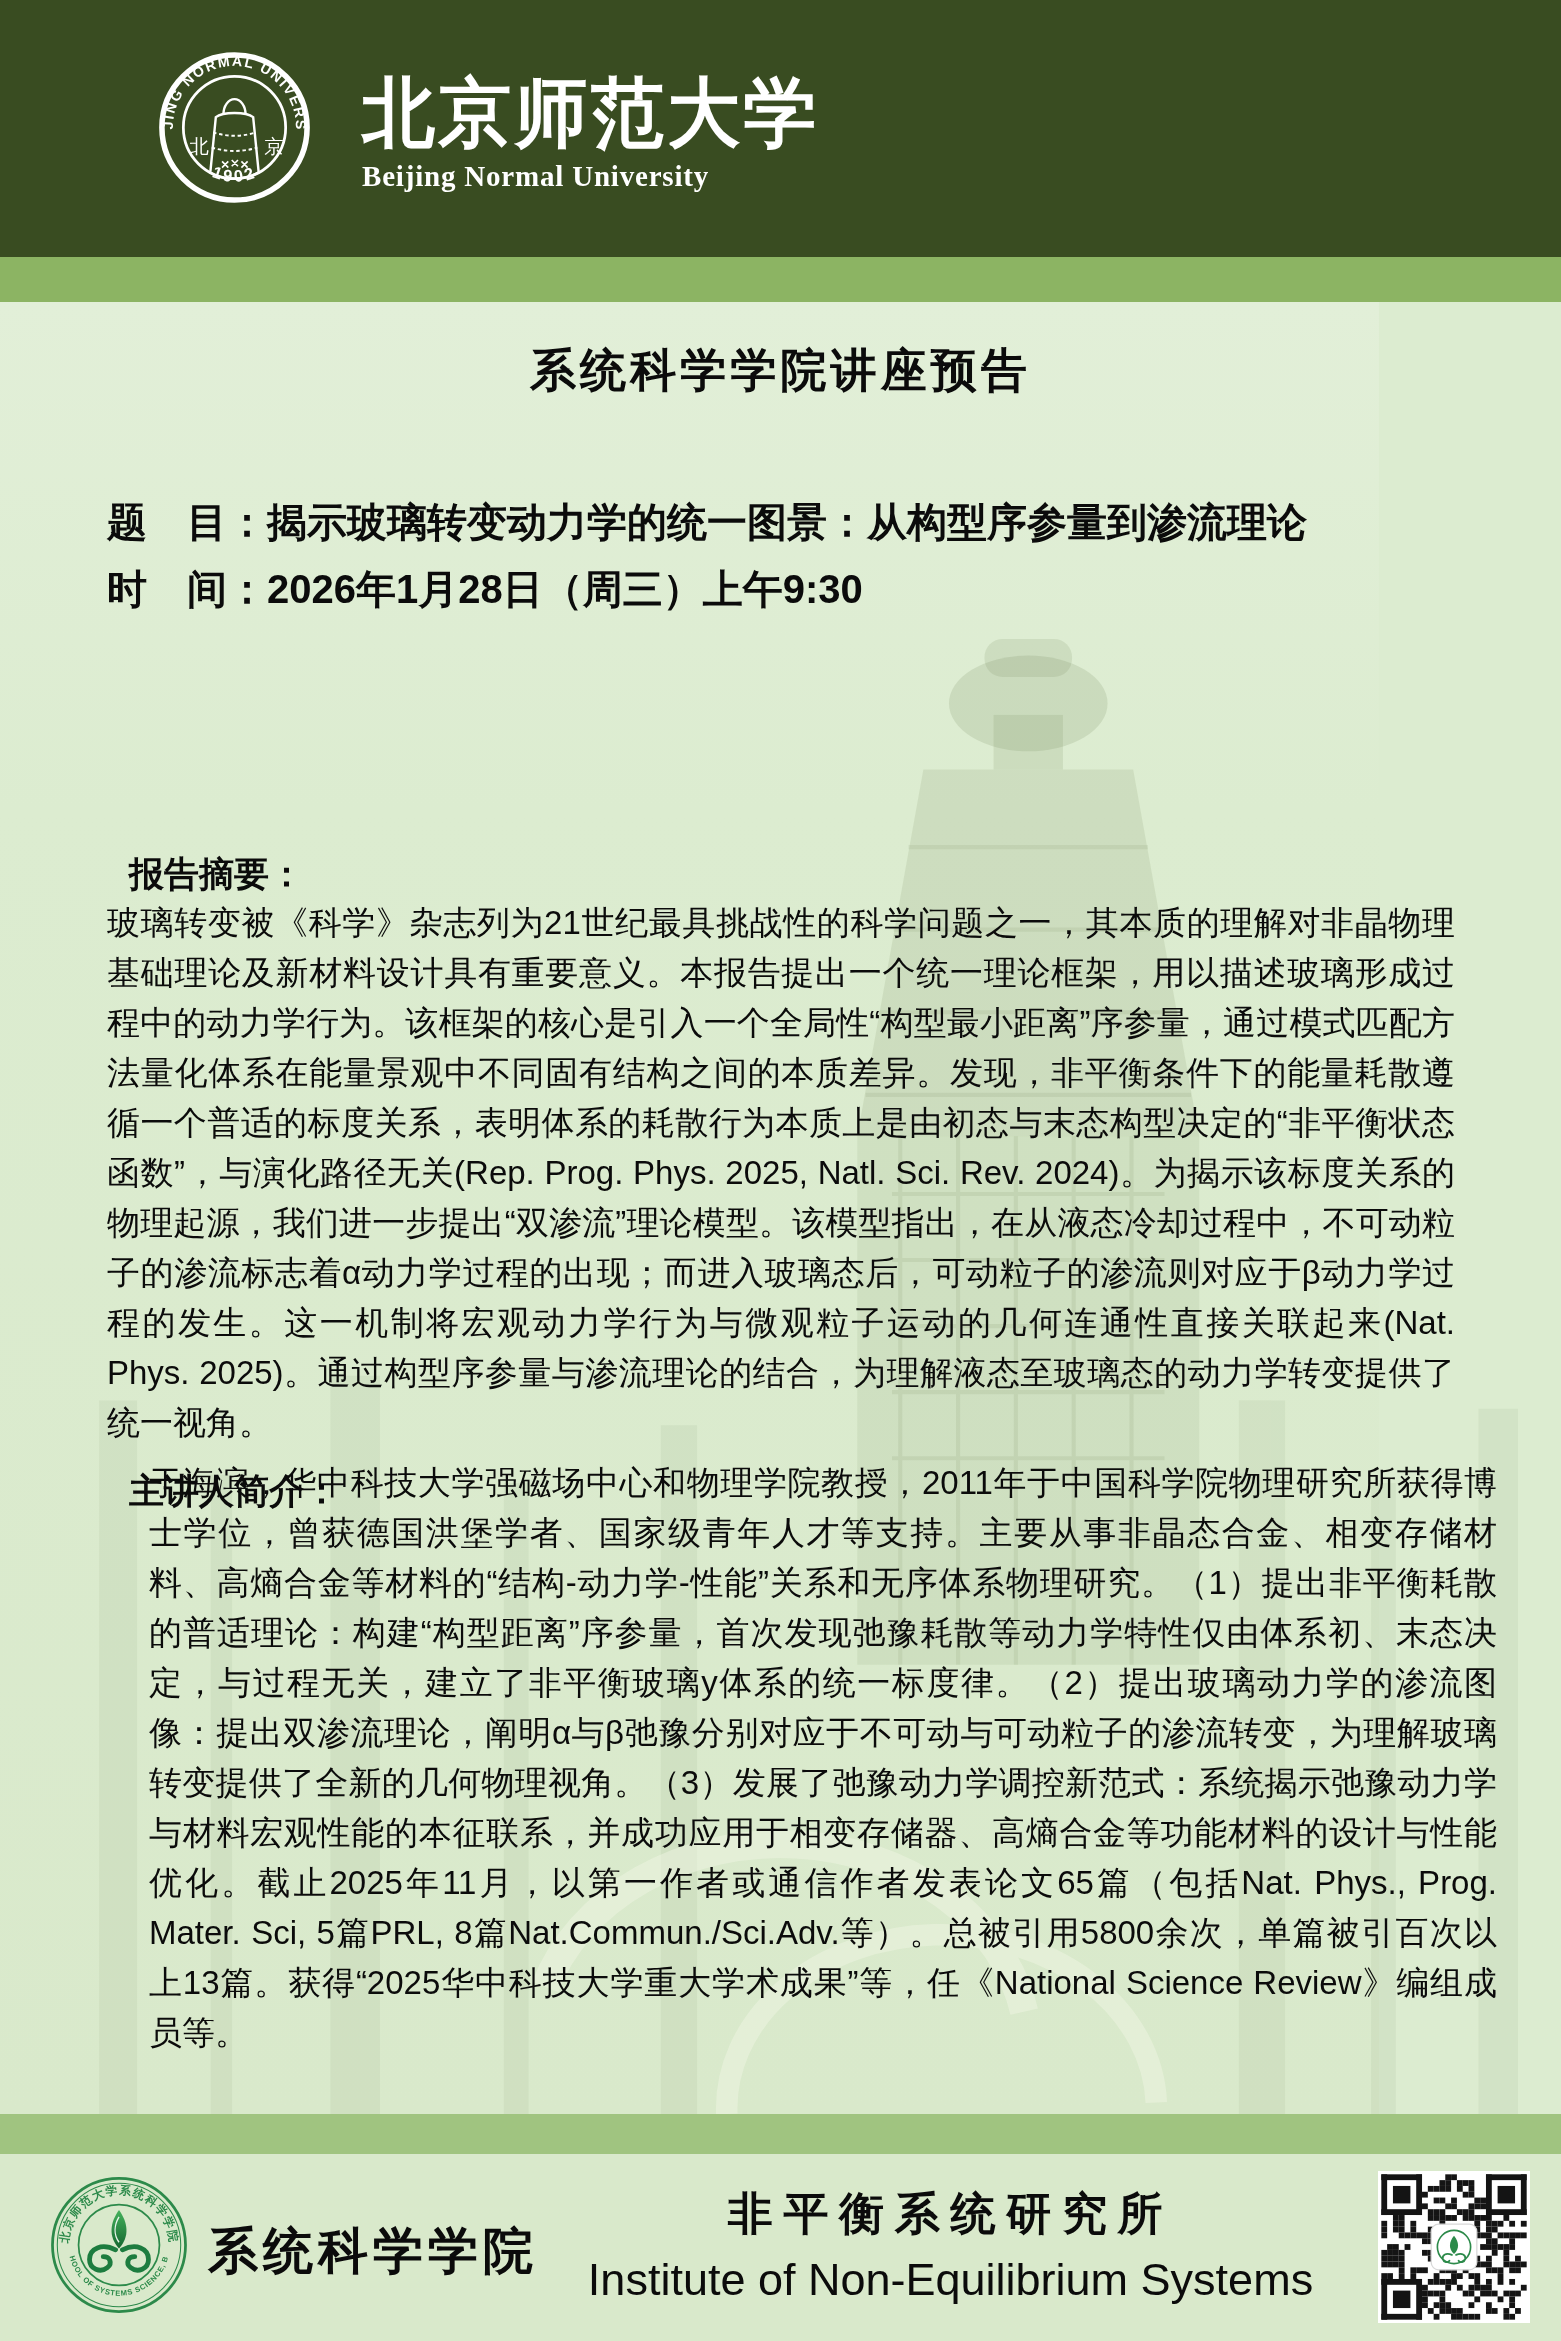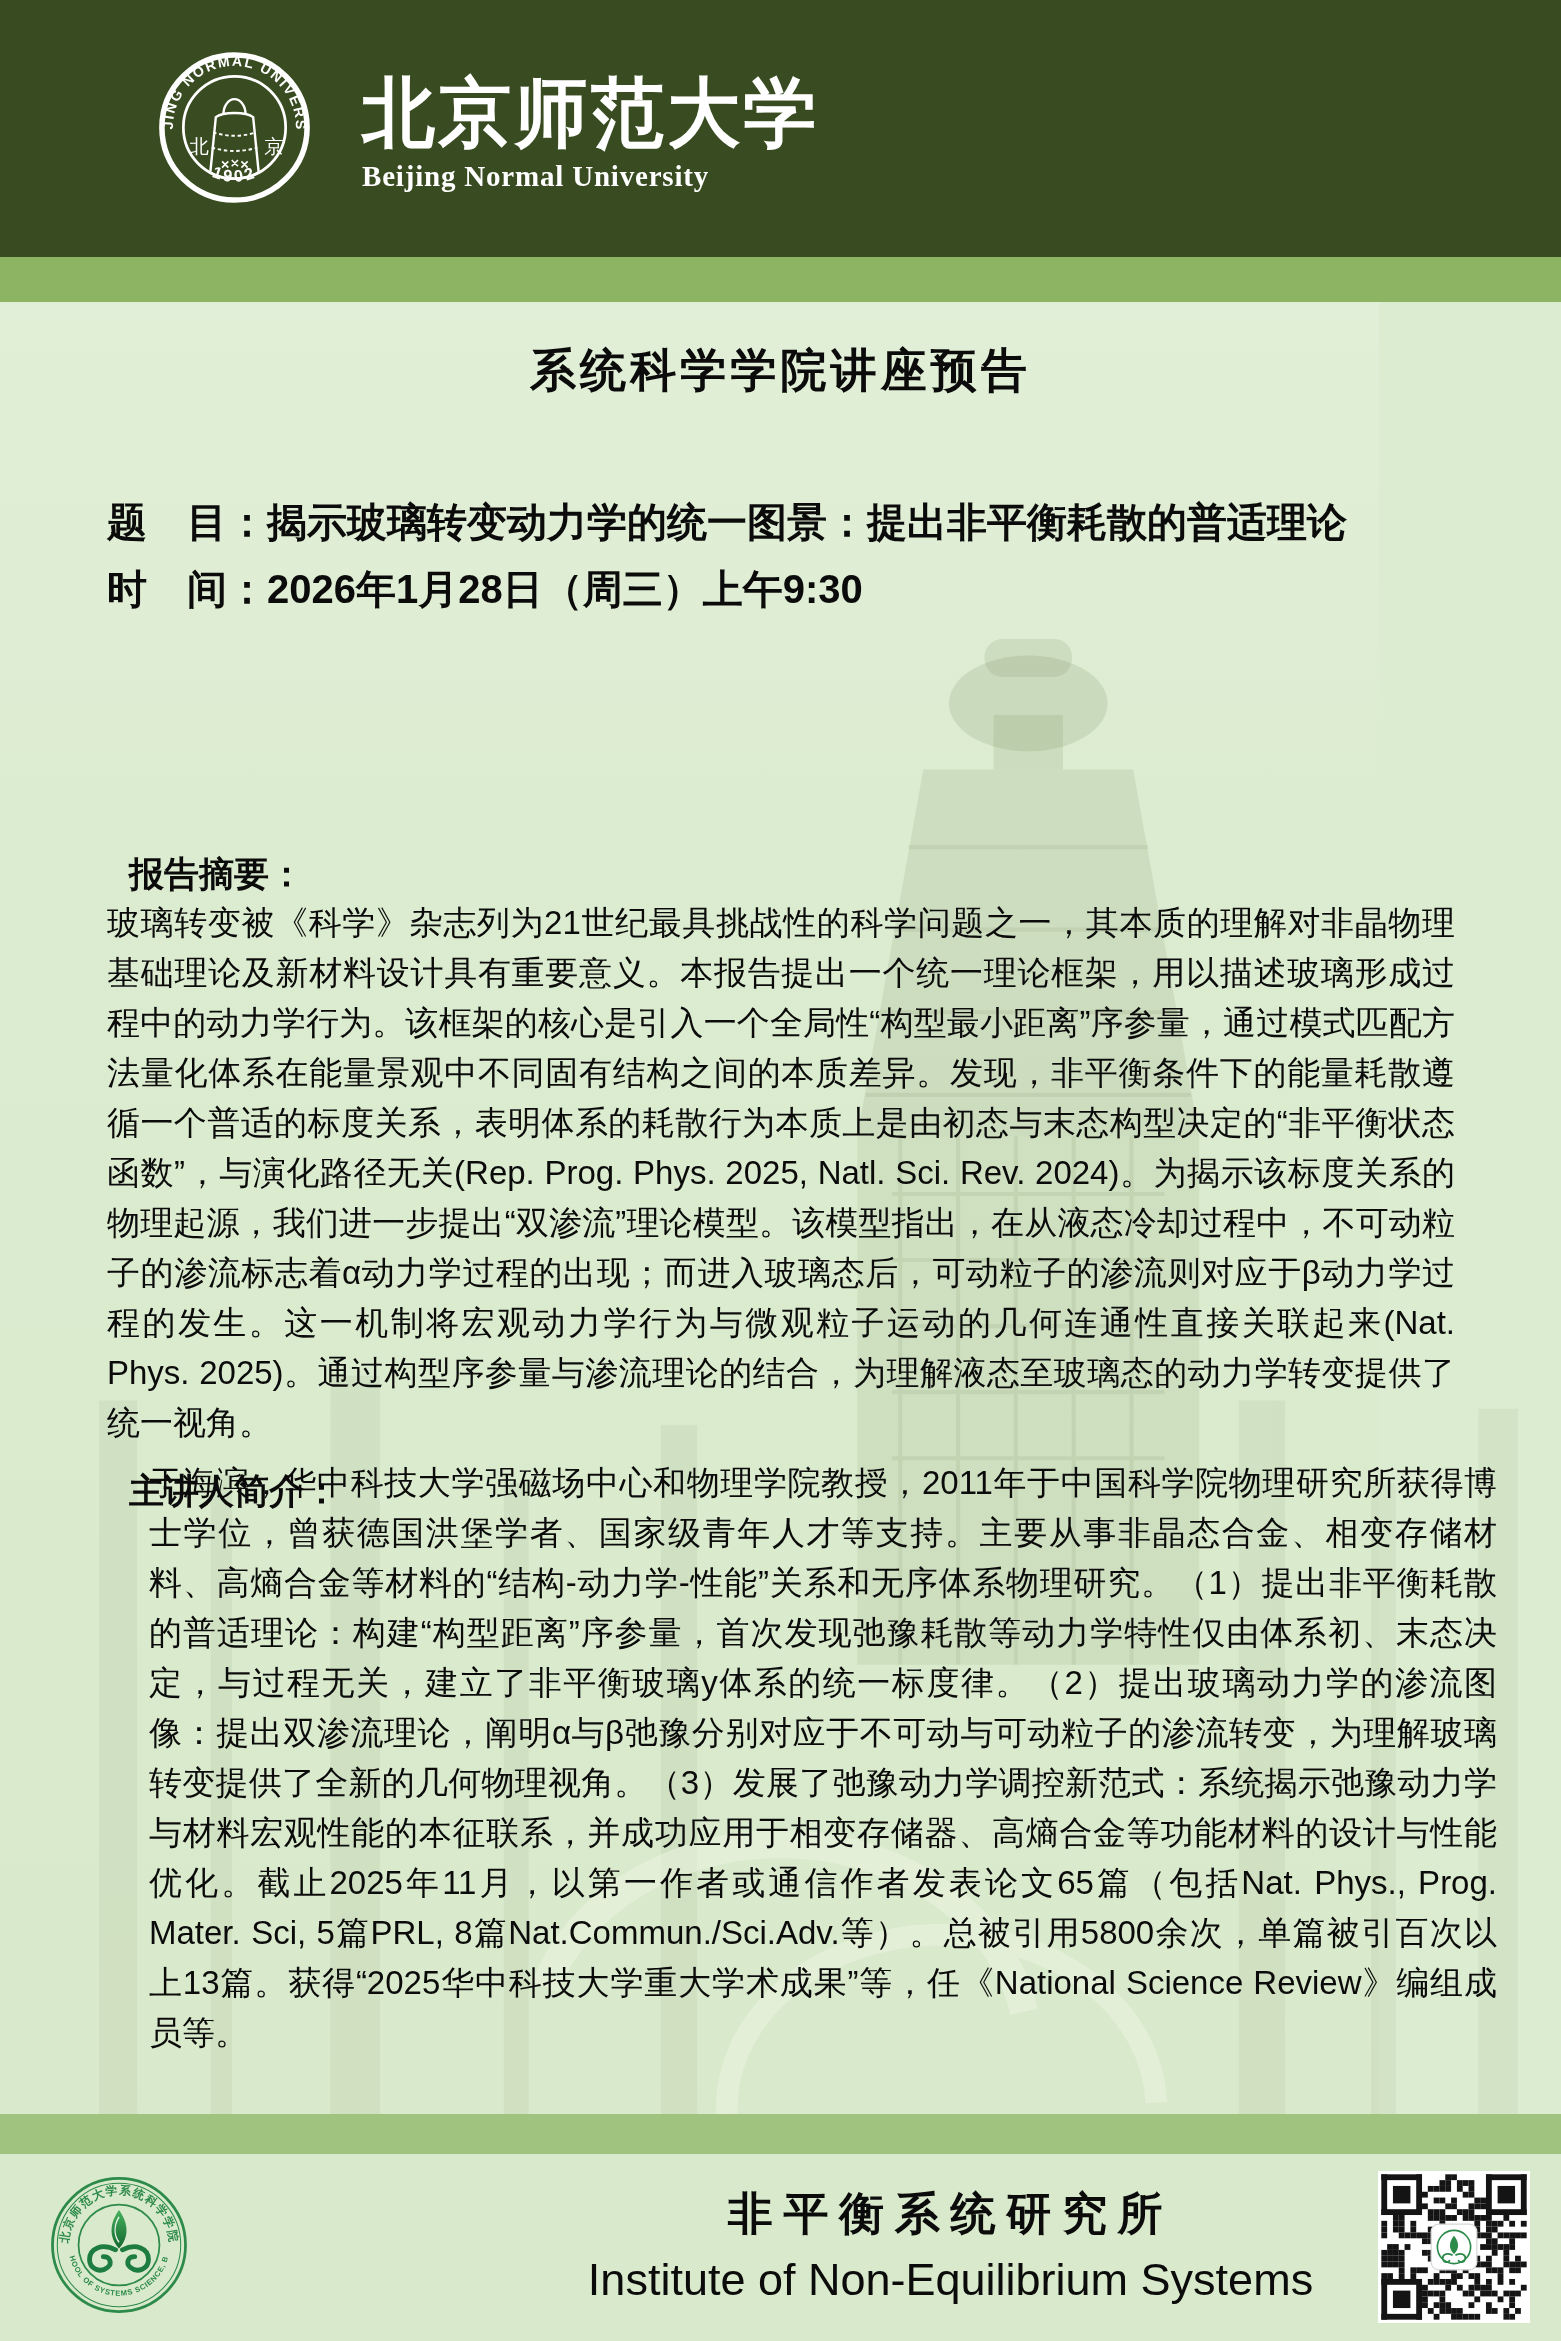--- a/index.html
+++ b/index.html
@@ -109,21 +109,21 @@
       <g stroke="#f2f7e6" fill="none" opacity="0.45">
         <path d="M660,2040 A 300,250 0 0 1 1240,2070" stroke-width="34"></path>
         <path d="M880,2194 A 260,210 0 0 1 1400,2180" stroke-width="26"></path>
       </g>
     </svg>
 
     <div class="poster-title">系统科学学院讲座预告</div>
 
     <div class="details">
       <div class="detail-row">
-        <span class="detail-label">题　目：</span><span>揭示玻璃转变动力学的统一图景：提出非平衡耗散的普适理论</span>
+        <span class="detail-label">题　目：</span><span>揭示玻璃转变动力学的统一图景：从构型序参量到渗流理论</span>
       </div>
       <div class="detail-row">
         <span class="detail-label">时　间：</span><span>2026年1月28日（周三）上午9:30</span>
       </div>
     </div>
 
     <div class="section-heading h-abstract">报告摘要：</div>
     <div class="para p-abstract">玻璃转变被《科学》杂志列为21世纪最具挑战性的科学问题之一，其本质的理解对非晶物理基础理论及新材料设计具有重要意义。本报告提出一个统一理论框架，用以描述玻璃形成过程中的动力学行为。该框架的核心是引入一个全局性“构型最小距离”序参量，通过模式匹配方法量化体系在能量景观中不同固有结构之间的本质差异。发现，非平衡条件下的能量耗散遵循一个普适的标度关系，表明体系的耗散行为本质上是由初态与末态构型决定的“非平衡状态函数”，与演化路径无关(Rep. Prog. Phys. 2025, Natl. Sci. Rev. 2024)。为揭示该标度关系的物理起源，我们进一步提出“双渗流”理论模型。该模型指出，在从液态冷却过程中，不可动粒子的渗流标志着α动力学过程的出现；而进入玻璃态后，可动粒子的渗流则对应于β动力学过程的发生。这一机制将宏观动力学行为与微观粒子运动的几何连通性直接关联起来(Nat. Phys. 2025)。通过构型序参量与渗流理论的结合，为理解液态至玻璃态的动力学转变提供了统一视角。</div>
 
     <div class="section-heading h-bio">主讲人简介：</div>
@@ -152,20 +152,21 @@
         <textPath href="#fArcBottom" startOffset="50%" text-anchor="middle">SCHOOL OF SYSTEMS SCIENCE, BNU</textPath>
       </text>
       <g>
         <path d="M105,54 C92,72 89,93 105,110 C121,93 118,72 105,54 Z" fill="url(#leafG)"></path>
         <path d="M105,64 C98,76 97,90 105,101" stroke="#eaf6ec" stroke-width="2" fill="none"></path>
         <path d="M100,112 c-20,-10 -38,-2 -38,14 c0,14 16,20 26,12 c8,-6 4,-16 -6,-16" fill="none" stroke="#1d7c3f" stroke-width="7" stroke-linecap="round"></path>
         <path d="M110,112 c20,-10 38,-2 38,14 c0,14 -16,20 -26,12 c-8,-6 -4,-16 6,-16" fill="none" stroke="#1d7c3f" stroke-width="7" stroke-linecap="round"></path>
       </g>
     </svg>
 
+    <div class="school-name">系统科学学院</div>
 
     <div class="institute">
       <div class="institute-cn">非平衡系统研究所</div>
       <div class="institute-en">Institute of Non-Equilibrium Systems</div>
     </div>
 
     <svg class="qr" viewBox="0 0 183 183">
       <rect x="0" y="0" width="183" height="183" fill="#ffffff"></rect>
       <g id="qr-cells">
           <rect x="81" y="4" width="7" height="7" fill="#141414"></rect>

